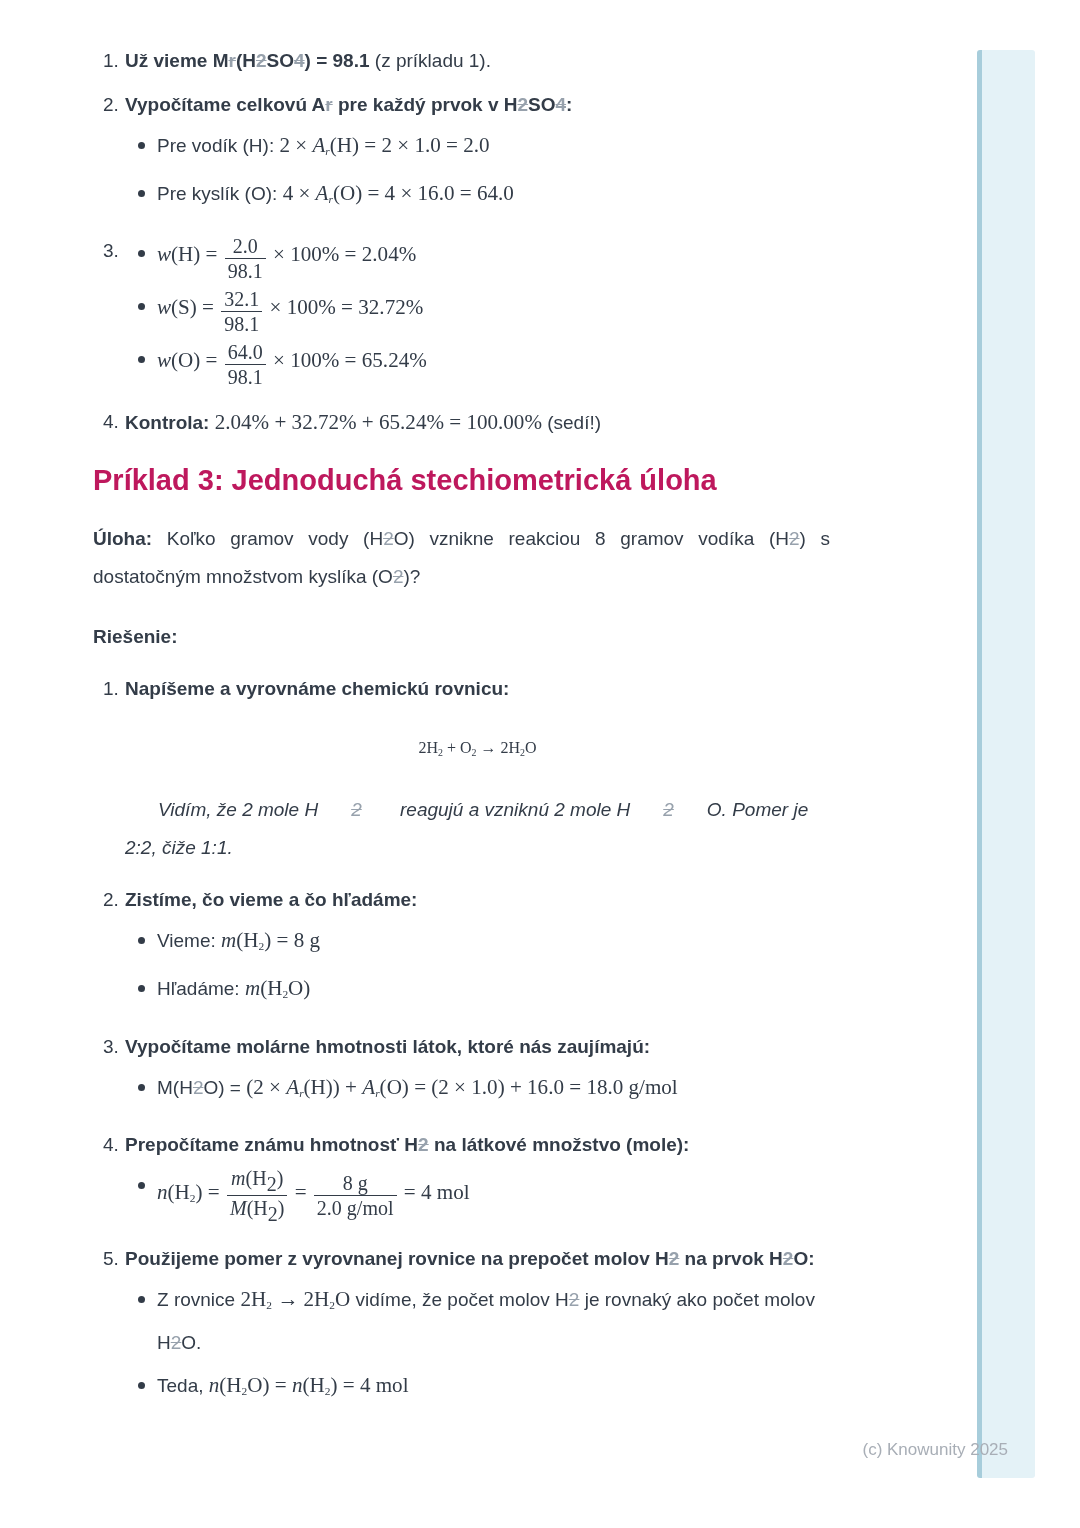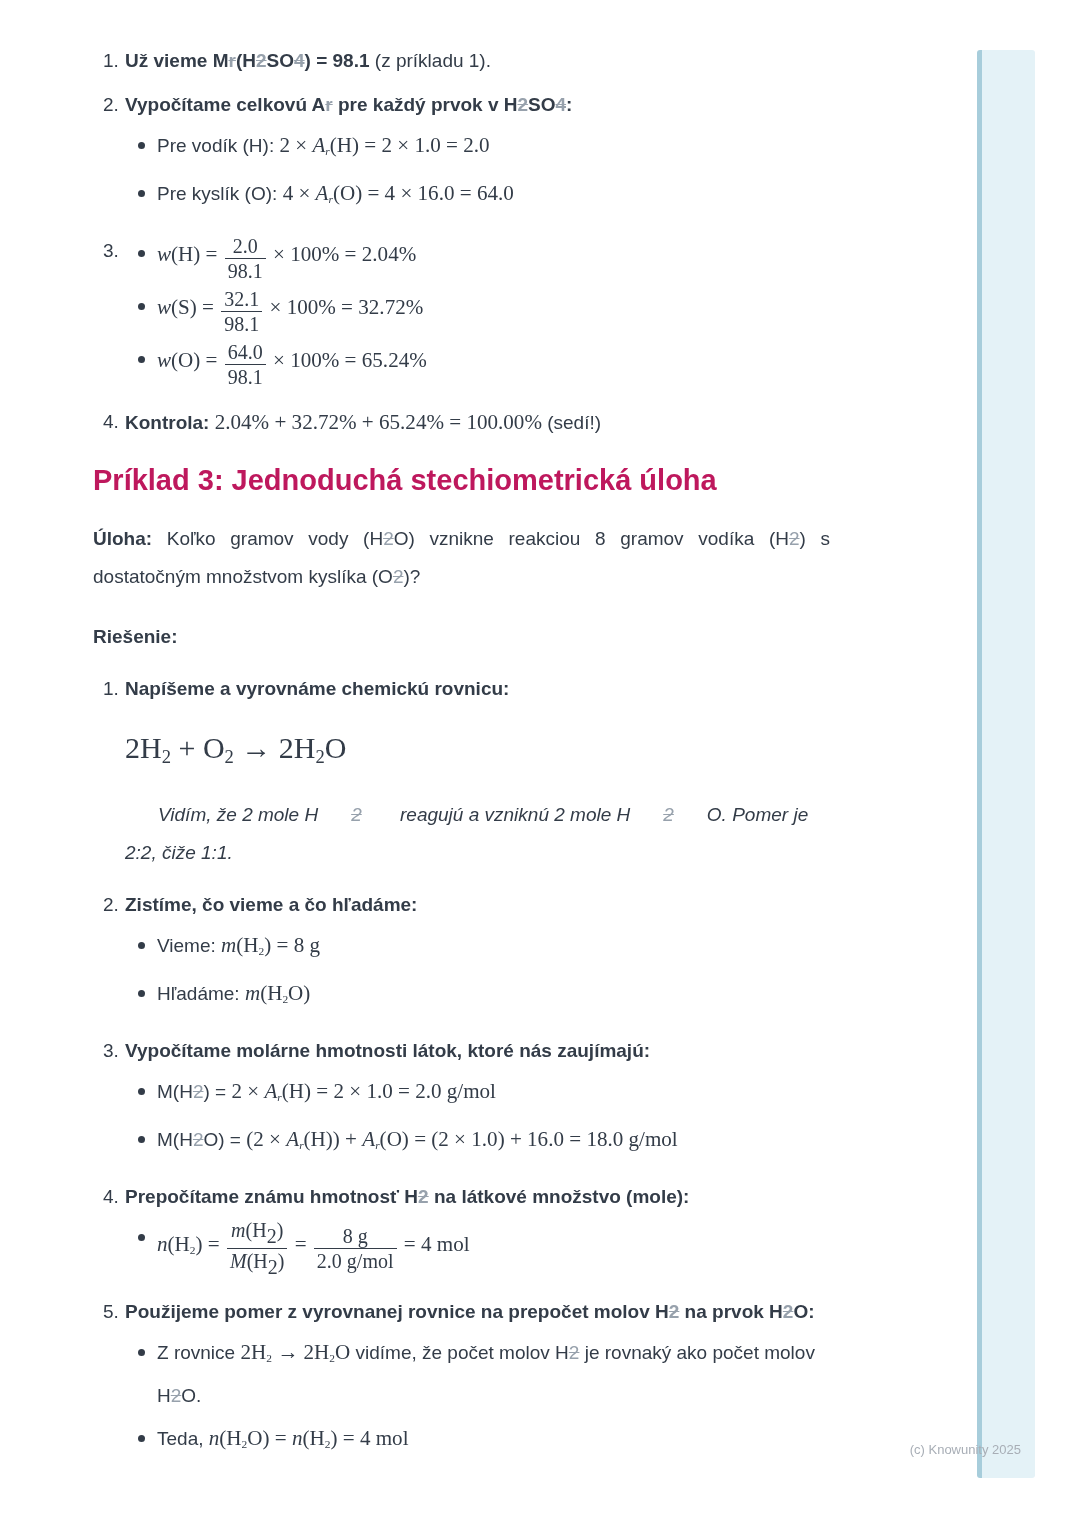--- a/index.html
+++ b/index.html
@@ -44,27 +44,27 @@
   .frac .fd { display:block; padding:0 3px; }
   .frac .m { font-size:1em; }
   
   h2.heading {
     font-size:29px; line-height:40px; font-weight:bold;
     margin:18px 0 20px 0;
   }
   p.para { margin:0 0 22px 0; }
   p.para.just { text-align:justify; }
   p.para.solution { margin:0 0 14px 0; }
-  .eq { font-family:"Liberation Serif", serif; font-size:30px; line-height:44px; margin:18px 0 16px 0; }
+  .eq { text-align:center; font-family:"Liberation Serif", serif; font-size:16px; line-height:44px; margin:18px 0 16px 0; }
   .eq .m { font-size:1em; }
   .eq .sub { font-size:0.62em; }
   .note { font-style:italic; margin:0 0 8px 0; }
   .footer {
-    position:absolute; top:1441px; right:59px; z-index:3;
-    font-size:13px; line-height:18px;margin-left:47px;
+    position:absolute; top:1441px; right:72px; z-index:3;
+    font-size:17px; line-height:18px;margin-left:47px;
   }
 </style>
 </head>
 <body>
 
 <div class="page" style="color: rgb(51, 60, 72);">
   <div class="stripe" style="background: rgb(228, 242, 247); border-left: 5px solid rgb(167, 205, 219);"></div>
   <main class="doc">
       <div class="num-item">
         <span class="num">1.</span>
@@ -117,21 +117,20 @@
             <li><span>Vieme: </span><span class="m mi">m</span><span class="m">(H</span><span class="m sub">2</span><span class="m">) = 8 g</span></li>
             <li><span>Hľadáme: </span><span class="m mi">m</span><span class="m">(H</span><span class="m sub">2</span><span class="m">O)</span></li>
           </ul>
         </div>
       </div>
       <div class="num-item">
         <span class="num">3.</span>
         <div class="li-body">
           <div><span class="b">Vypočítame molárne hmotnosti látok, ktoré nás zaujímajú:</span></div>
           <ul class="bullets">
-            <li><span>M(H</span><span class="st" style="color: rgb(151, 161, 172);">2</span><span>) = </span><span class="m">2 × </span><span class="m mi">A</span><span class="m mi sub">r</span><span class="m">(H) = 2 × 1.0 = 2.0 g/mol</span></li>
             <li><span>M(H</span><span class="st" style="color: rgb(151, 161, 172);">2</span><span>O) = </span><span class="m">(2 × </span><span class="m mi">A</span><span class="m mi sub">r</span><span class="m">(H)) + </span><span class="m mi">A</span><span class="m mi sub">r</span><span class="m">(O) = (2 × 1.0) + 16.0 = 18.0 g/mol</span></li>
           </ul>
         </div>
       </div>
       <div class="num-item">
         <span class="num">4.</span>
         <div class="li-body">
           <div><span class="b">Prepočítame známu hmotnosť H</span><span class="b st" style="color: rgb(151, 161, 172);">2</span><span class="b"> na látkové množstvo (mole):</span></div>
           <ul class="bullets">
             <li><span class="m mi">n</span><span class="m">(H</span><span class="m sub">2</span><span class="m">) = </span><span class="frac"><span class="fn"><span class="m mi">m</span><span class="m">(H</span><span class="m sub">2</span><span class="m">)</span></span><span class="fd"><span class="m mi">M</span><span class="m">(H</span><span class="m sub">2</span><span class="m">)</span></span></span><span class="m"> = </span><span class="frac"><span class="fn"><span class="m">8 g</span></span><span class="fd"><span class="m">2.0 g/mol</span></span></span><span class="m"> = 4 mol</span></li>

